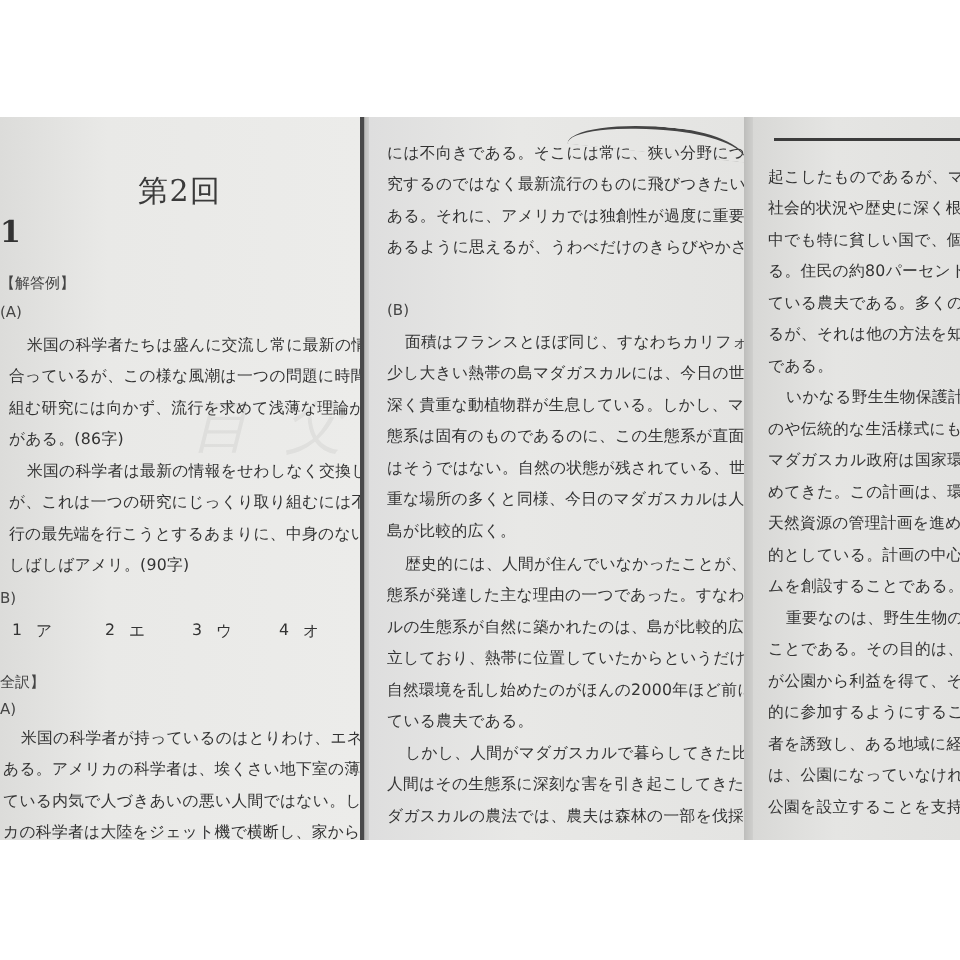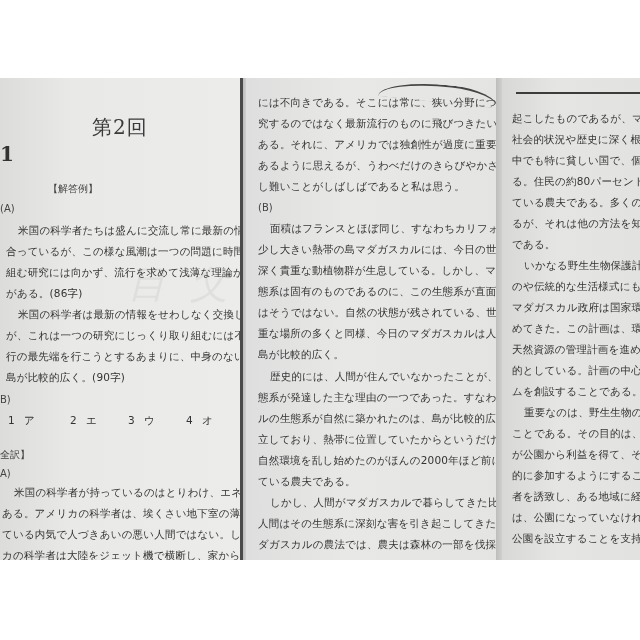--- a/index.html
+++ b/index.html
@@ -126,31 +126,31 @@
   </style>
 </head>
 <body>
 
 <div class="photo">
 
   <div class="page page-left">
     <div class="watermark">目 父</div>
     <div class="title">第2回</div>
     <div class="qnum">1</div>
-    <div class="small-label" style="left:0;top:104px;margin-left:48px;">【解答例】</div>
+    <div class="small-label" style="left:0;top:104px;">【解答例】</div>
     <div class="small-label" style="left:0;top:125px;">(A)</div>
 
     <div class="line" style="left:18px;top:146px;">米国の科学者たちは盛んに交流し常に最新の情報を交換し</div>
     <div class="line" style="left:6px;top:167px;">合っているが、この様な風潮は一つの問題に時間をかけて取り</div>
     <div class="line" style="left:6px;top:188px;">組む研究には向かず、流行を求めて浅薄な理論が横行する危険</div>
     <div class="line" style="left:6px;top:209px;">がある。(86字)</div>
     <div class="line" style="left:18px;top:230px;">米国の科学者は最新の情報をせわしなく交換し合っている</div>
     <div class="line" style="left:6px;top:251px;">が、これは一つの研究にじっくり取り組むには不向きだ。流</div>
     <div class="line" style="left:6px;top:272px;">行の最先端を行こうとするあまりに、中身のない独創性がもて</div>
-    <div class="line" style="left:6px;top:293px;">島が比較的広く。(90字)</div>
+    <div class="line" style="left:6px;top:293px;">しばしばアメリ。(90字)</div>
 
     <div class="small-label" style="left:0;top:316px;">B)</div>
 
     <div class="answers" style="top:336px;">
       <span style="left:0;">1</span>
       <span style="left:16px;">ア</span>
       <span style="left:62px;">2</span>
       <span style="left:78px;">エ</span>
       <span style="left:120px;">3</span>
       <span style="left:136px;">ウ</span>
@@ -168,21 +168,20 @@
   </div>
 
   <div class="spine" style="left:240px;"></div>
   <div class="gap" style="left:243px;width:3px;"></div>
 
   <div class="page page-mid">
     <div class="line" style="left:12px;top:18px;">には不向きである。そこには常に、狭い分野について徹底的に研</div>
     <div class="line" style="left:12px;top:39px;">究するのではなく最新流行のものに飛びつきたいという衝動が</div>
     <div class="line" style="left:12px;top:60px;">ある。それに、アメリカでは独創性が過度に重要視されることが</div>
     <div class="line" style="left:12px;top:81px;">あるように思えるが、うわべだけのきらびやかさと容易に区別</div>
-    <div class="line" style="left:12px;top:102px;">し難いことがしばしばであると私は思う。</div>
 
     <div class="small-label" style="left:12px;top:124px;">(B)</div>
 
     <div class="line" style="left:24px;top:144px;">面積はフランスとほぼ同じ、すなわちカリフォルニア州よりも</div>
     <div class="line" style="left:12px;top:165px;">少し大きい熱帯の島マダガスカルには、今日の世界で最も興味</div>
     <div class="line" style="left:12px;top:186px;">深く貴重な動植物群が生息している。しかし、マダガスカルの生</div>
     <div class="line" style="left:12px;top:207px;">態系は固有のものであるのに、この生態系が直面している危機</div>
     <div class="line" style="left:12px;top:228px;">はそうではない。自然の状態が残されている、世界のその他の貴</div>
     <div class="line" style="left:12px;top:249px;">重な場所の多くと同様、今日のマダガスカルは人間に大きな問</div>
     <div class="line" style="left:12px;top:270px;">島が比較的広く。</div>

